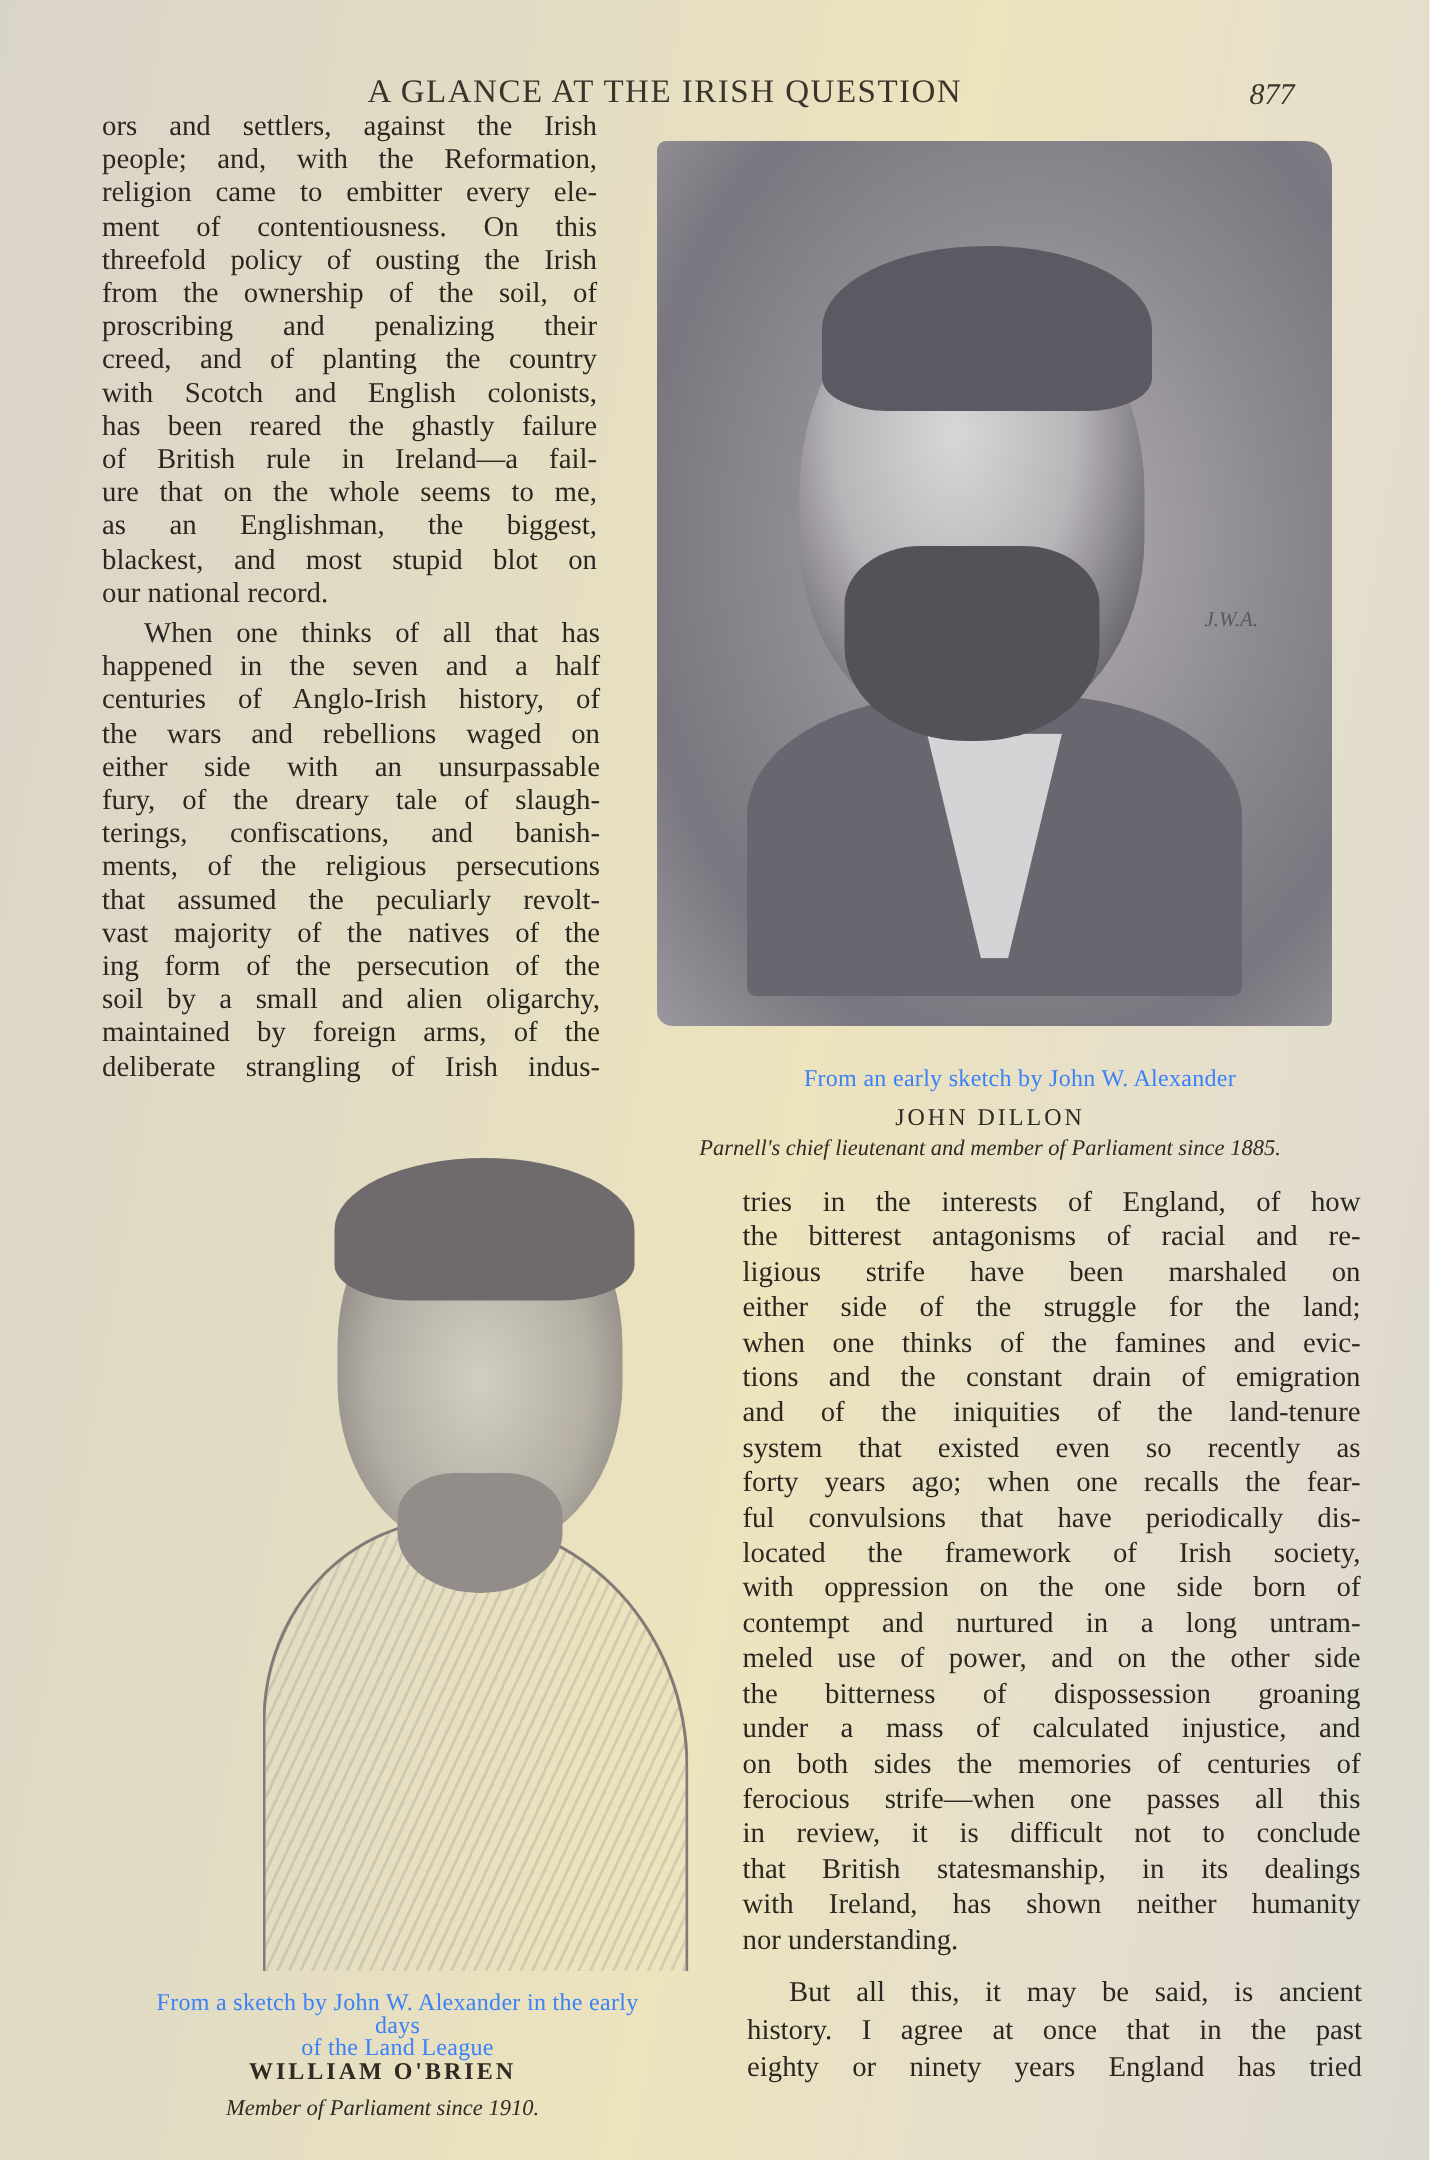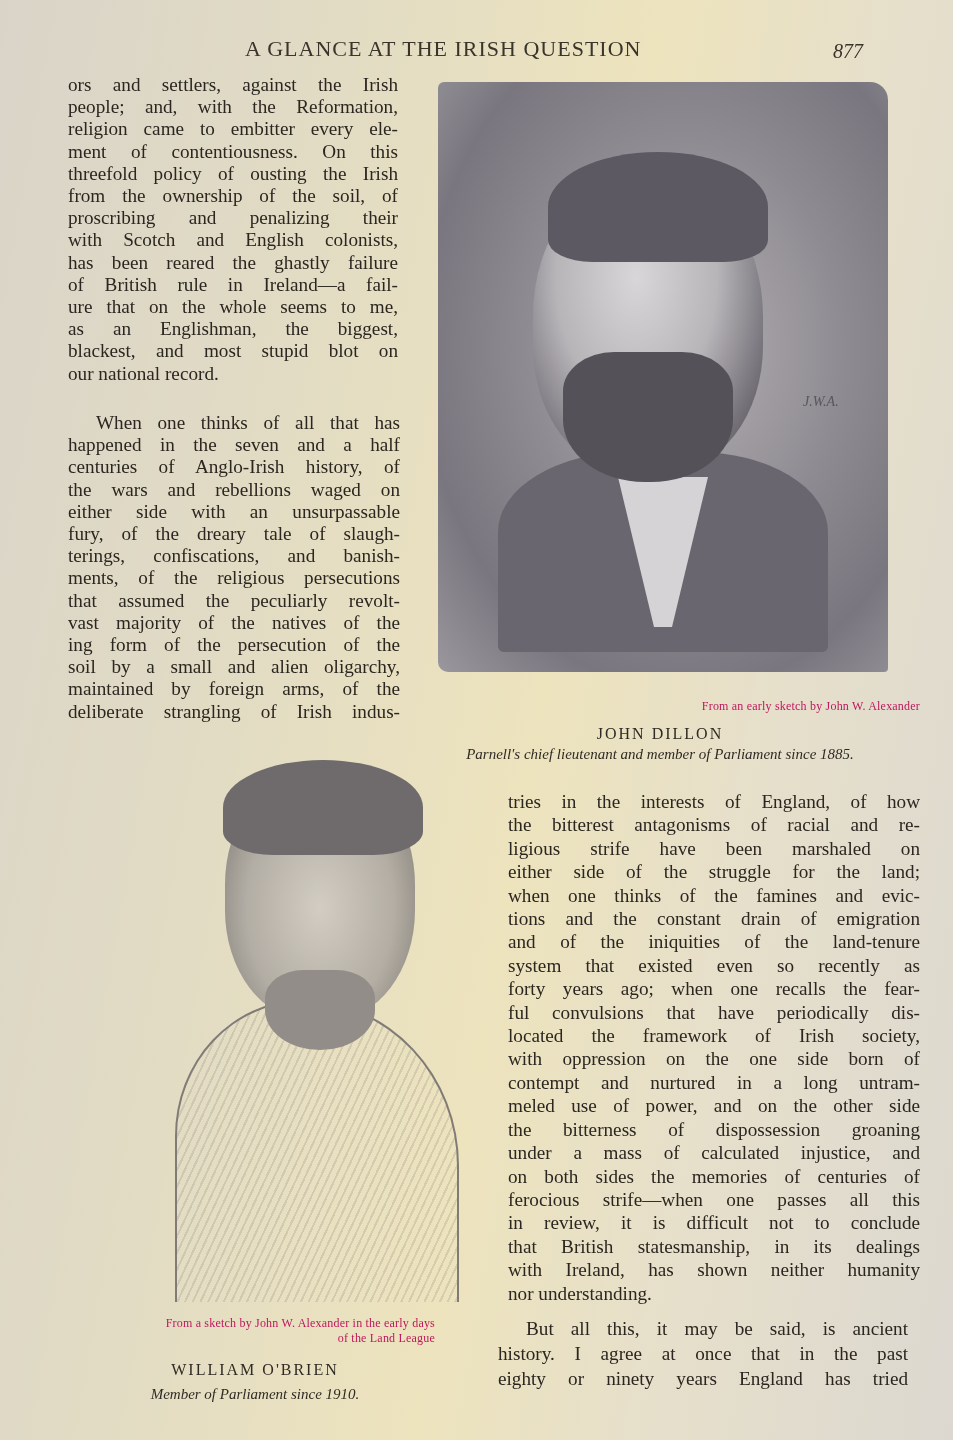--- a/index.html
+++ b/index.html
@@ -2,33 +2,33 @@
 <html><head>
 <meta charset="utf-8">
 <style>
   html, body { margin: 0; padding: 0; }
   body {
     width: 953px; height: 1440px; overflow: hidden; position: relative;
     background: linear-gradient(100deg, #d9d4c8 0%, #e2dcc4 30%, #ede3bd 55%, #e6dfcb 75%, #dcd8d0 100%);
     font-family: "Liberation Serif", "DejaVu Serif", serif;
     color: #2b2620;
   }
-  .abs { position: absolute; }
+  .abs { position: absolute; margin-top: 12px; }
   .header-title {
     left: 245px; top: 36px; width: 460px; font-size: 22px; letter-spacing: 1px;
     color: #3a342b; white-space: nowrap;
   }
   .page-number { left: 833px; top: 40px; font-size: 20px; color: #3a342b; font-style: italic; }
 
   .col { position: absolute; font-size: 19.2px; line-height: 22.2px; text-align: justify; }
   .col .line { display: block; white-space: nowrap; text-align-last: justify; text-align: justify; }
   .col .line.last { text-align-last: left; }
   .col-left-top { left: 68px; top: 74px; width: 330px; }
   .col-left-mid { left: 68px; top: 412px; width: 332px; }
-  .col-right { left: 508px; top: 790px; width: 412px; line-height: 23.4px; }
+  .col-right { left: 495px; top: 790px; width: 412px; line-height: 23.4px; }
   .col-right-2 { left: 498px; top: 1316px; width: 410px; line-height: 25px; }
   .indent-first { padding-left: 28px; }
 
   .portrait-frame {
     left: 438px; top: 82px; width: 450px; height: 590px;
     background: radial-gradient(ellipse at 55% 45%, #b6b2b6 0%, #8f8a94 45%, #7a7582 75%, #9b97a0 100%);
     border-radius: 6px 18px 4px 10px;
     filter: saturate(0.7);
   }
   .portrait-frame .head {
@@ -80,44 +80,45 @@
   }
   .sketch .body2 {
     position: absolute; left: 0; top: 240px; width: 280px; height: 300px;
     border-top: 2px solid #807b77;
     border-left: 2px solid #807b77;
     border-right: 2px solid #807b77;
     border-radius: 45% 55% 0 0;
     background: repeating-linear-gradient(115deg, rgba(110,105,100,0.18) 0 2px, transparent 2px 7px);
   }
 
-  .credit { font-size: 12px; color: #be185d; text-align: right; letter-spacing: 0.2px; }
+  .credit { font-size: 16px; color: #3b82f6; text-align: center; letter-spacing: 0.2px; }
   .name { font-size: 16px; letter-spacing: 2px; text-align: center; color: #2f2a23; }
   .subtitle { font-size: 15px; text-align: center; color: #2f2a23; font-style: italic; }
   .credit-dillon { left: 440px; top: 699px; width: 480px; }
   .name-dillon { left: 440px; top: 725px; width: 440px; }
   .sub-dillon { left: 440px; top: 746px; width: 440px; }
   .credit-obrien { left: 95px; top: 1316px; width: 340px; line-height: 15px; }
-  .name-obrien { left: 95px; top: 1361px; width: 320px; }
+  .name-obrien { left: 95px; top: 1361px; width: 320px; font-weight: bold; }
   .sub-obrien { left: 95px; top: 1386px; width: 320px; }
 </style>
 </head>
 <body>
 
 <div class="abs header-title">A GLANCE AT THE IRISH QUESTION</div>
 <div class="abs page-number">877</div>
 
 <div class="col col-left-top">
   <span class="line">ors and settlers, against the Irish</span>
   <span class="line">people; and, with the Reformation,</span>
   <span class="line">religion came to embitter every ele-</span>
   <span class="line">ment of contentiousness.  On this</span>
   <span class="line">threefold policy of ousting the Irish</span>
   <span class="line">from the ownership of the soil, of</span>
   <span class="line">proscribing and penalizing their</span>
+  <span class="line">creed, and of planting the country</span>
   <span class="line">with Scotch and English colonists,</span>
   <span class="line">has been reared the ghastly failure</span>
   <span class="line">of British rule in Ireland—a fail-</span>
   <span class="line">ure that on the whole seems to me,</span>
   <span class="line">as an Englishman, the biggest,</span>
   <span class="line">blackest, and most stupid blot on</span>
   <span class="line last">our national record.</span>
 </div>
 
 <div class="col col-left-mid">

